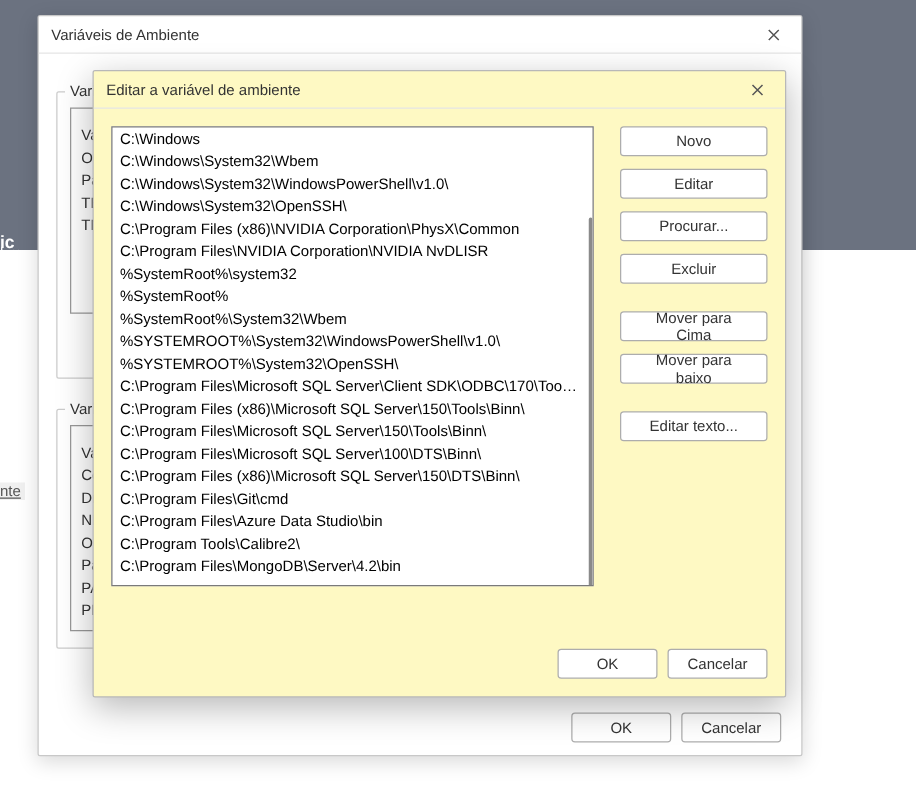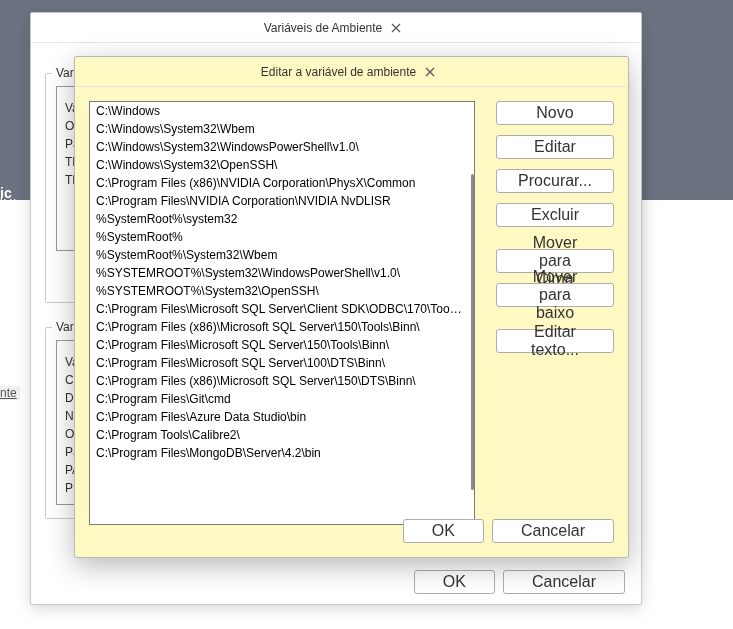--- a/index.html
+++ b/index.html
@@ -44,21 +44,21 @@
       width: 612px;
       height: 593px;
       background: #fff;
       border: 1px solid #c8c8c8;
       border-radius: 2px;
       box-shadow: 0 4px 16px rgba(0,0,0,0.15);
     }
     .dialog-titlebar {
       display: flex;
       align-items: center;
-      justify-content: center;
+      justify-content: space-between;
       height: 30px;
       padding: 0 8px 0 10px;
       border-bottom: 1px solid #e5e5e5;
     }
     .dialog-title {
       font-size: 12px;
       color: #333;
     }
     .close-btn {
       width: 28px;
@@ -112,25 +112,25 @@
       position: absolute;
       right: 16px;
       display: flex;
       gap: 8px;
     }
     .dialog1-buttons.bot { bottom: 10px; }
 
     .btn {
       min-width: 80px;
       height: 24px;
-      padding: 0 28px;
+      padding: 0 12px;
       background: #fff;
       border: 1px solid #adadad;
       border-radius: 3px;
-      font-size: 16px;
+      font-size: 12px;
       color: #333;
       cursor: pointer;
       display: inline-flex;
       align-items: center;
       justify-content: center;
     }
 
     
     .dialog2 {
       position: absolute;
@@ -147,21 +147,21 @@
     .dialog2-body {
       position: relative;
       padding: 14px;
       height: calc(100% - 30px);
     }
     .path-listbox {
       position: absolute;
       top: 14px;
       left: 14px;
       width: 386px;
-      height: 424px;
+      height: 368px;
       border: 1px solid #7a7a7a;
       background: #fff;
       overflow: hidden;
     }
     .path-scroller {
       position: absolute;
       right: 0;
       top: 72px;
       width: 3px;
       height: 316px;

